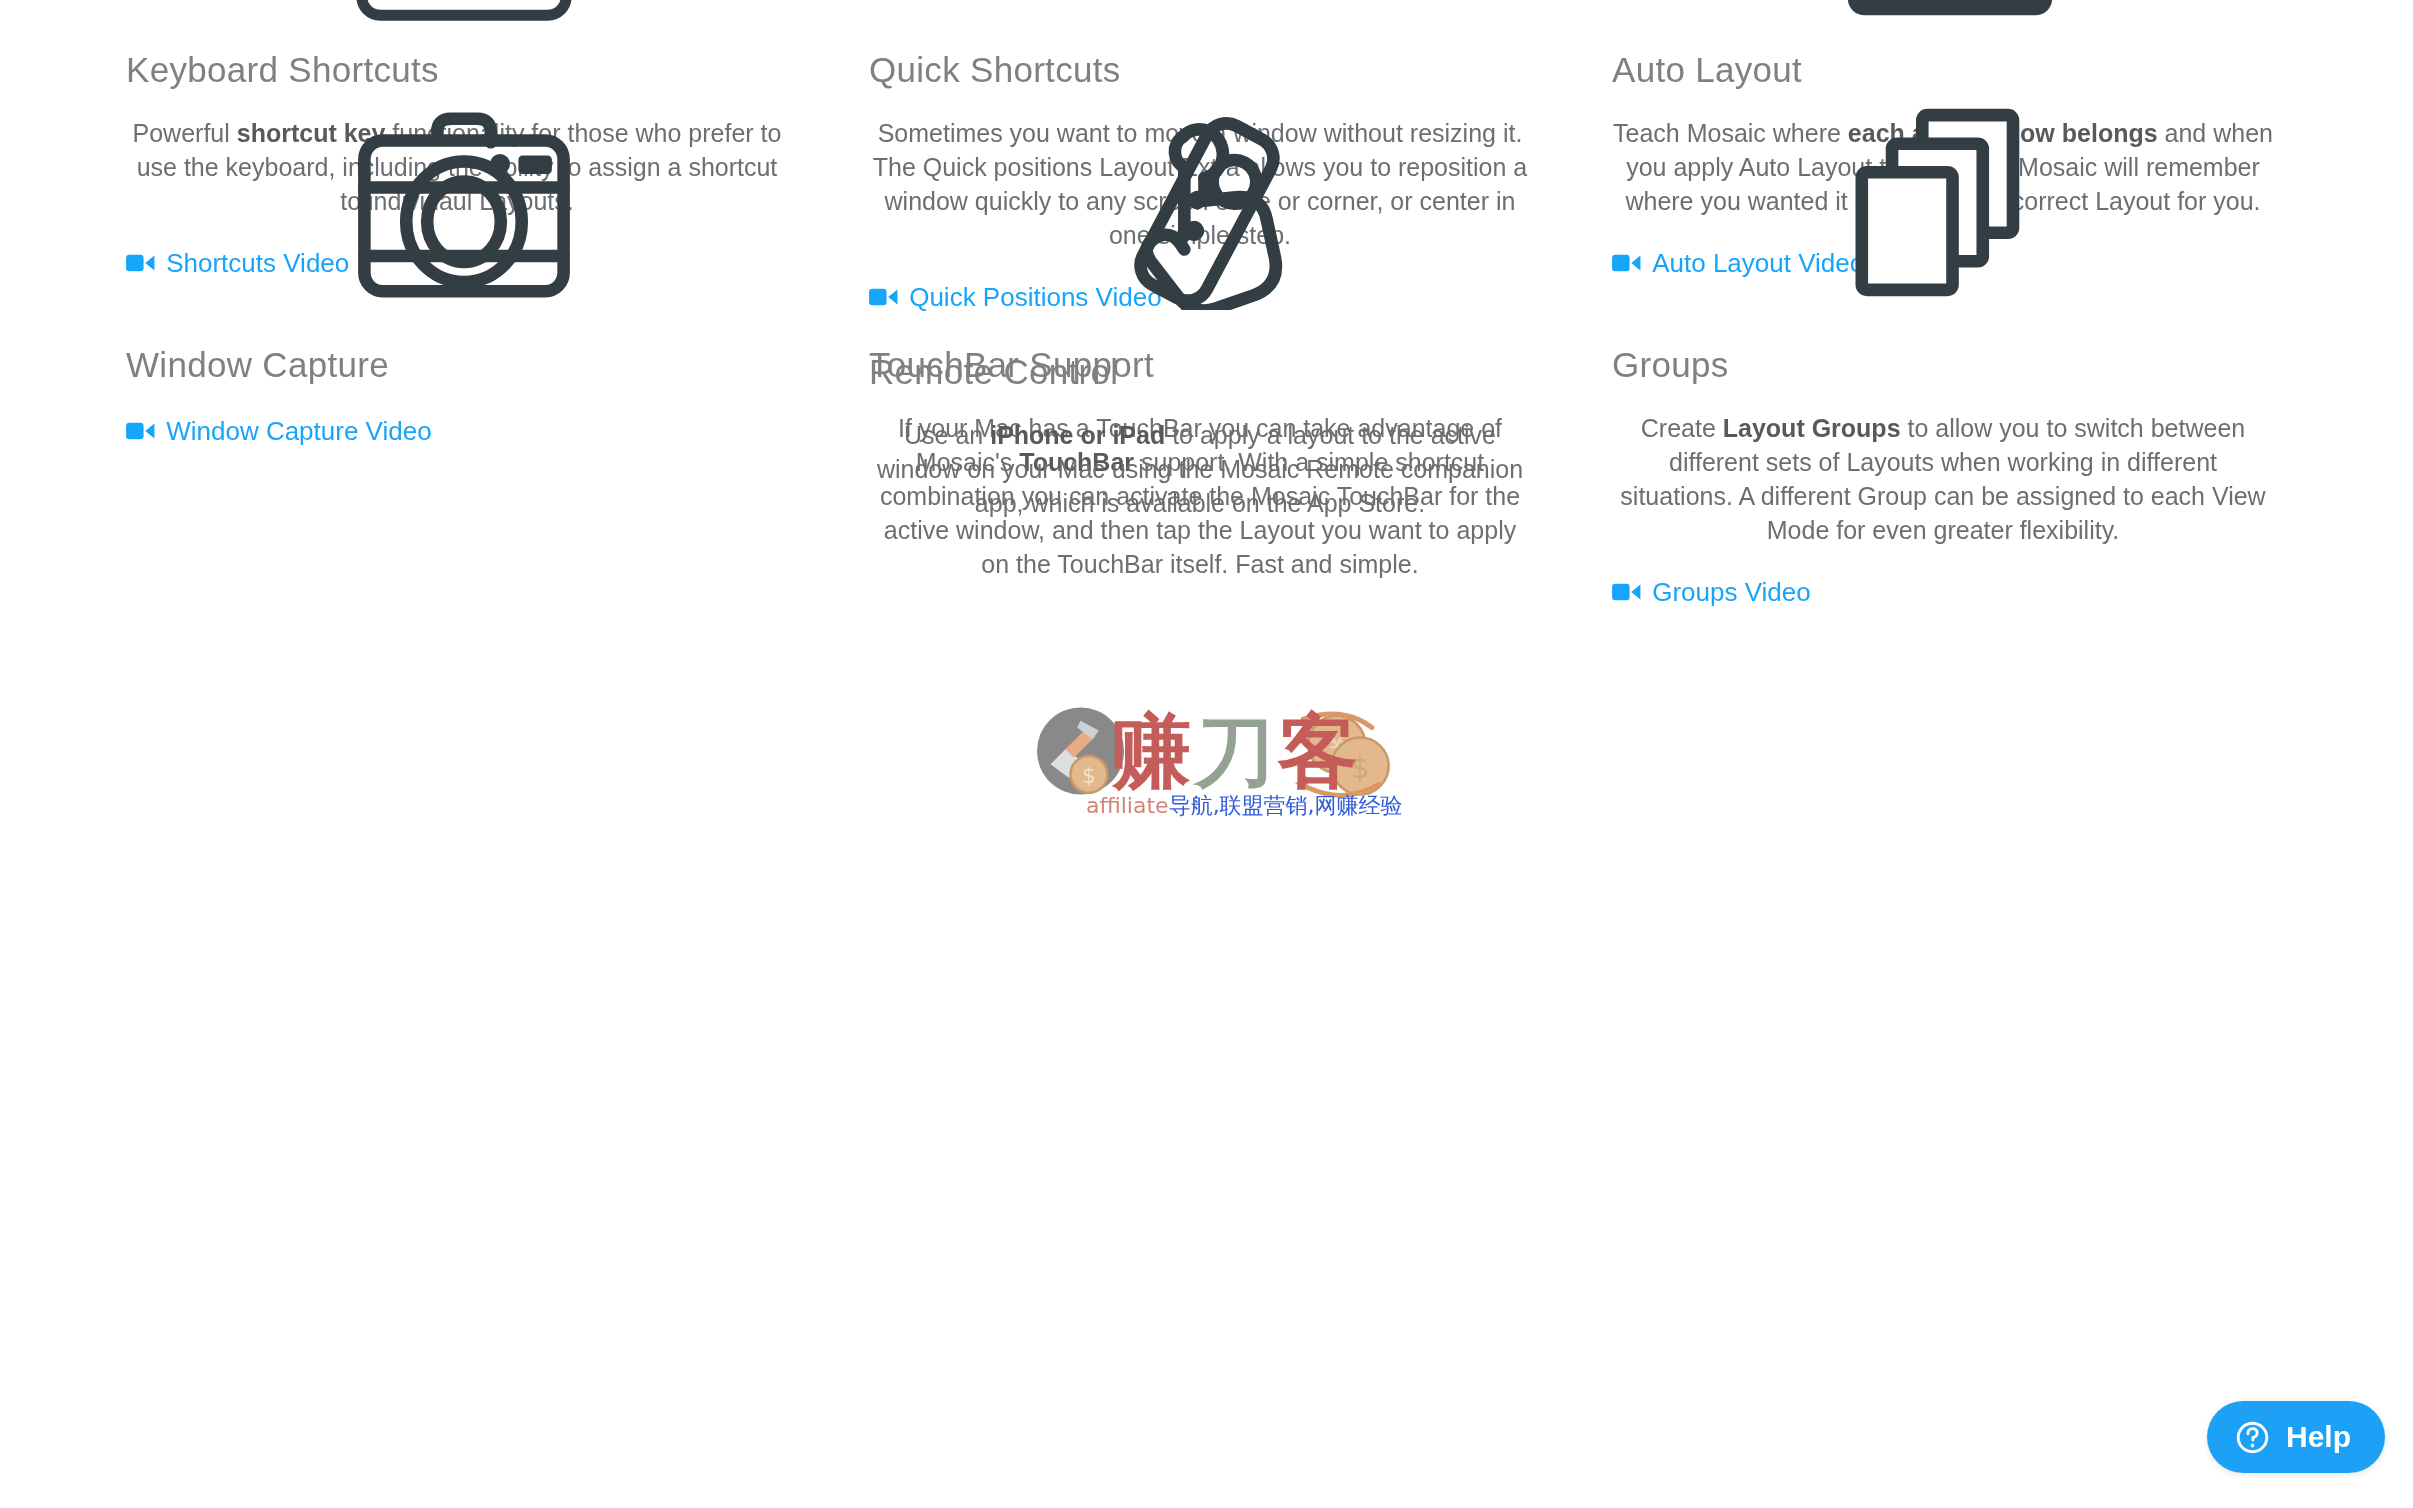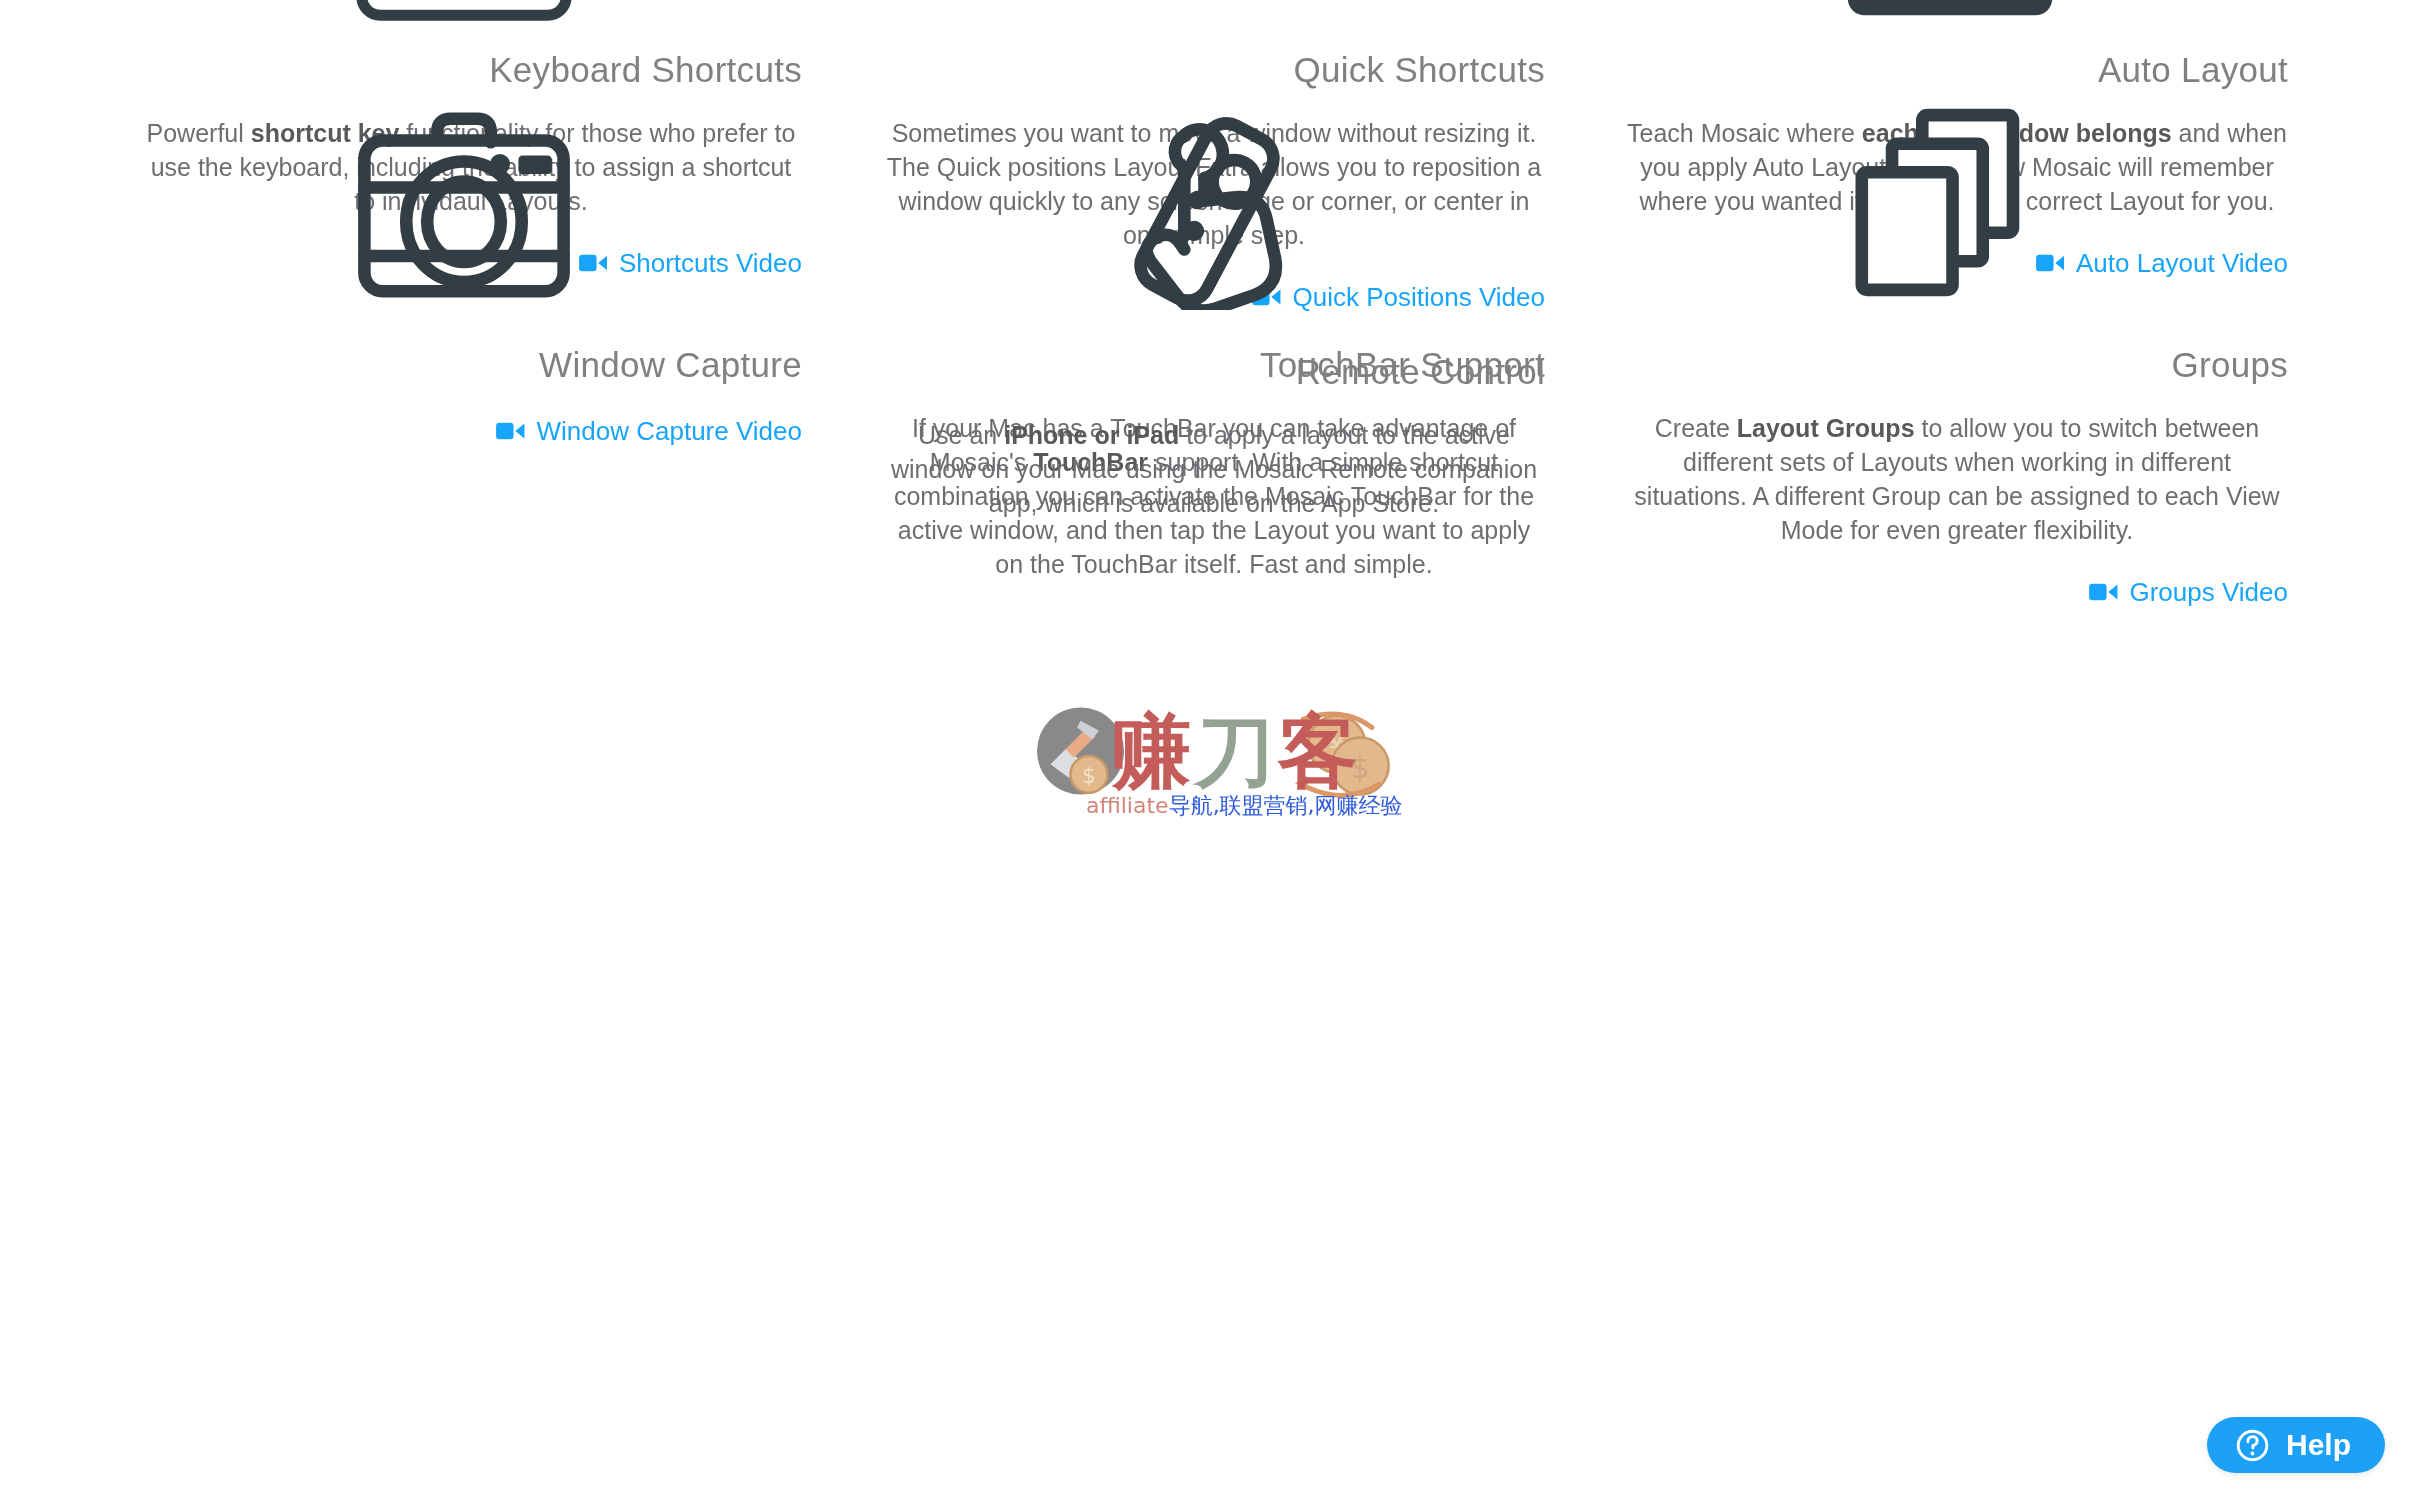--- a/index.html
+++ b/index.html
@@ -23,21 +23,21 @@
     display:grid;
     grid-template-columns:repeat(3, 1fr);
     column-gap:67px;
   }
   .row2 { margin-top:99px; }
   .row3 { margin-top:106px; }
 
   .card {
     display:flex;
     flex-direction:column;
-    align-items:flex-end;
+    align-items:flex-start;
     text-align:center;
   }
   .card.empty { visibility:hidden; }
 
   .icon-wrap {
     width:100%;
     display:flex;
     align-items:flex-end;
     justify-content:center;
   }
@@ -103,21 +103,21 @@
     font-family:"DejaVu Sans", sans-serif;
     white-space:nowrap;
   }
   .wm-sub .en { color:#d07a6e; }
   .wm-sub .cn { color:#1d4ed8; }
 
   
   .help-btn {
     position:absolute;
     right:28px; bottom:35px;
-    height:56px;
+    height:72px;
     padding:0 34px 0 27px;
     border-radius:36px;
     background:#1da1f7;
     display:flex;
     align-items:center;
     gap:15px;
     cursor:pointer;
     border:none;
     box-shadow:0 1.7px 6.7px rgba(0,0,0,.10);
   }

